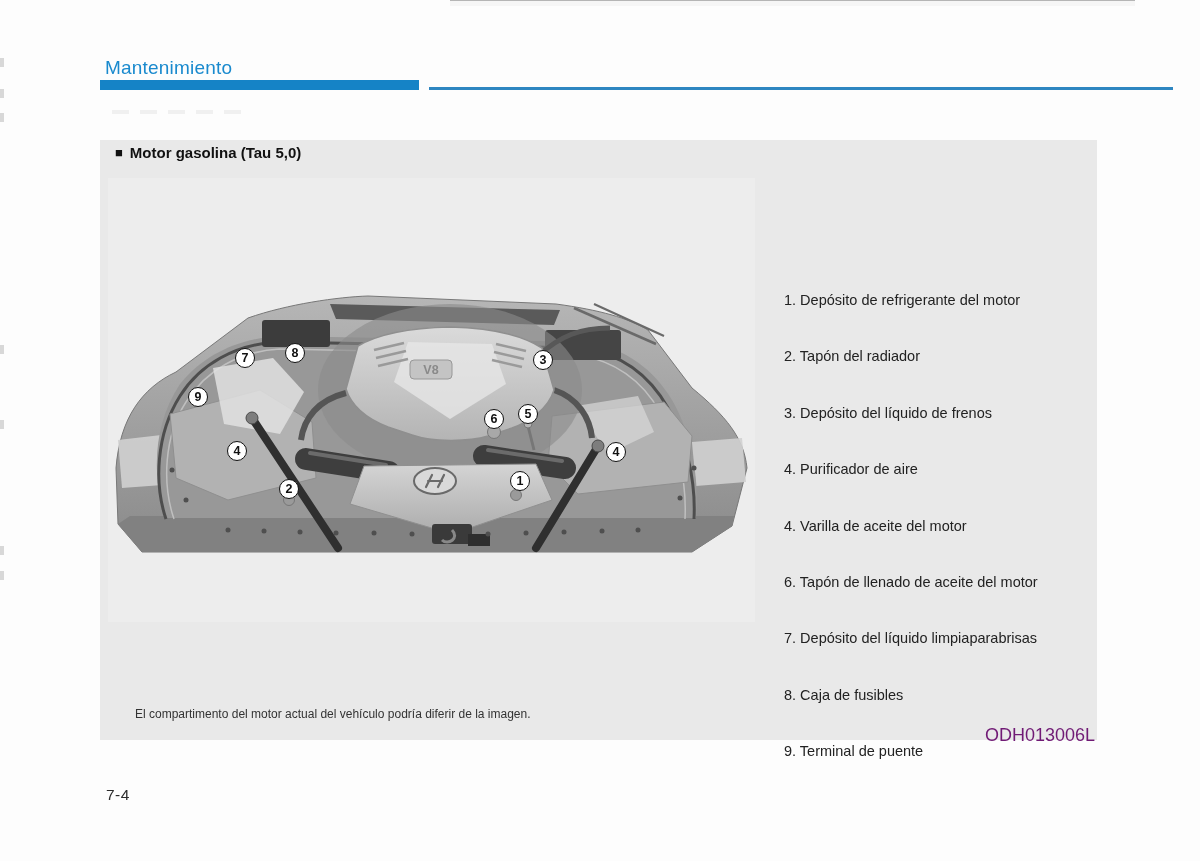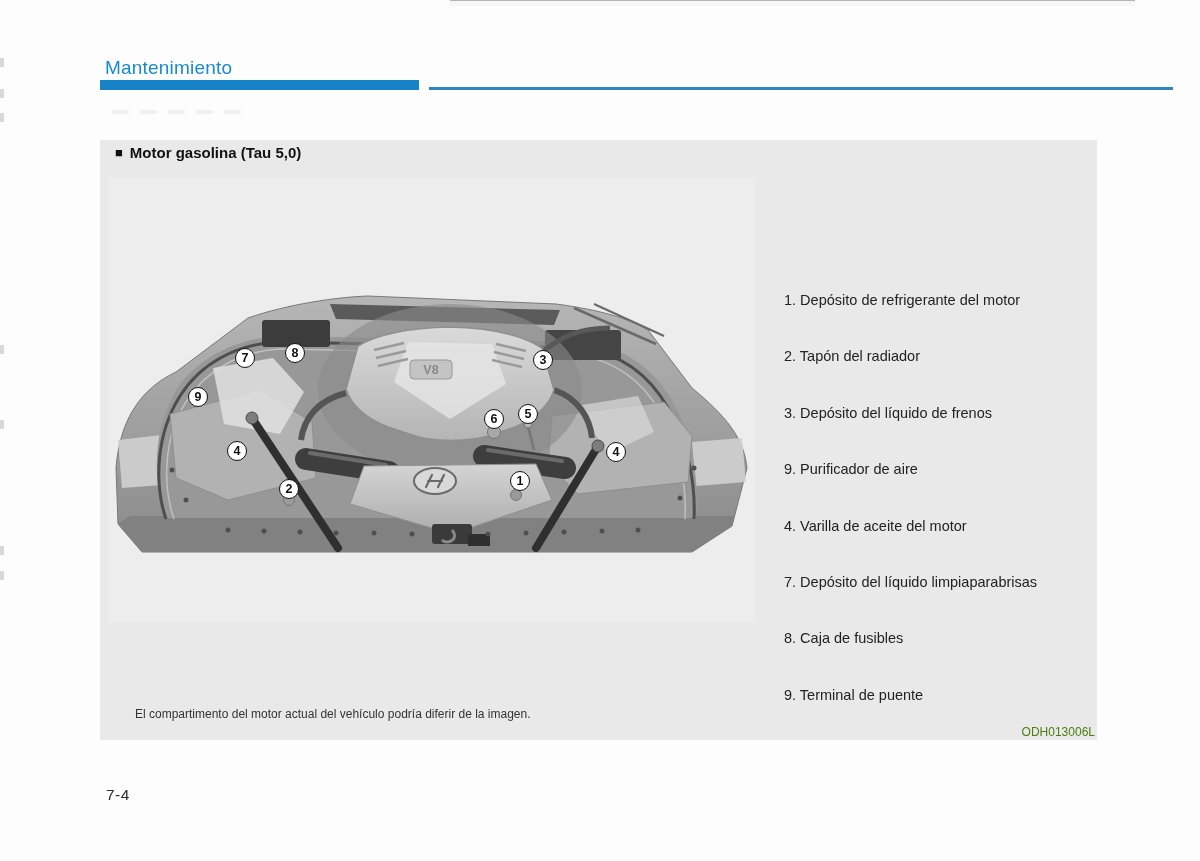--- a/index.html
+++ b/index.html
@@ -36,21 +36,21 @@
     font-size:12.5px;font-weight:bold;color:#111;
     display:flex;align-items:center;justify-content:center;line-height:1;
   }
 
   
   .legend{left:784px;top:260px;width:300px;}
   .legend-item{font-size:14.5px;line-height:32.4px;color:#222;white-space:nowrap;margin-top:24px;}
 
   
   .caption{left:135px;top:707px;font-size:12px;color:#333;text-align:right;}
-  .img-code{right:105px;top:725px;font-size:12px;color:#4d7c0f;}
+  .img-code{right:105px;top:725px;font-size:18px;color:#701a75;}
 
   
   .page-number{left:106px;top:786px;font-size:15.5px;color:#2b2b2b;letter-spacing:0.5px;text-align:right;}
 </style>
 </head>
 <body>
 
 <div class="page">
 
   <div class="abs top-strip"></div>
@@ -191,22 +191,23 @@
       <div class="callout" style="left: 484px; top: 409px;">6</div>
       <div class="callout" style="left: 235px; top: 348px;">7</div>
       <div class="callout" style="left: 285px; top: 343px;">8</div>
       <div class="callout" style="left: 188px; top: 387px;">9</div>
     </div>
 
   <div class="abs legend" id="legend">
       <div class="legend-item">1. Depósito de refrigerante del motor</div>
       <div class="legend-item">2. Tapón del radiador</div>
       <div class="legend-item">3. Depósito del líquido de frenos</div>
-      <div class="legend-item">9. Purificador de aire</div>
+      <div class="legend-item">4. Purificador de aire</div>
       <div class="legend-item">4. Varilla de aceite del motor</div>
+      <div class="legend-item">6. Tapón de llenado de aceite del motor</div>
       <div class="legend-item">7. Depósito del líquido limpiaparabrisas</div>
       <div class="legend-item">8. Caja de fusibles</div>
       <div class="legend-item">9. Terminal de puente</div>
     </div>
 
   <div class="abs caption">El compartimento del motor actual del vehículo podría diferir de la imagen.</div>
   <div class="abs img-code">ODH013006L</div>
 
   <div class="abs page-number">7-4</div>
 

